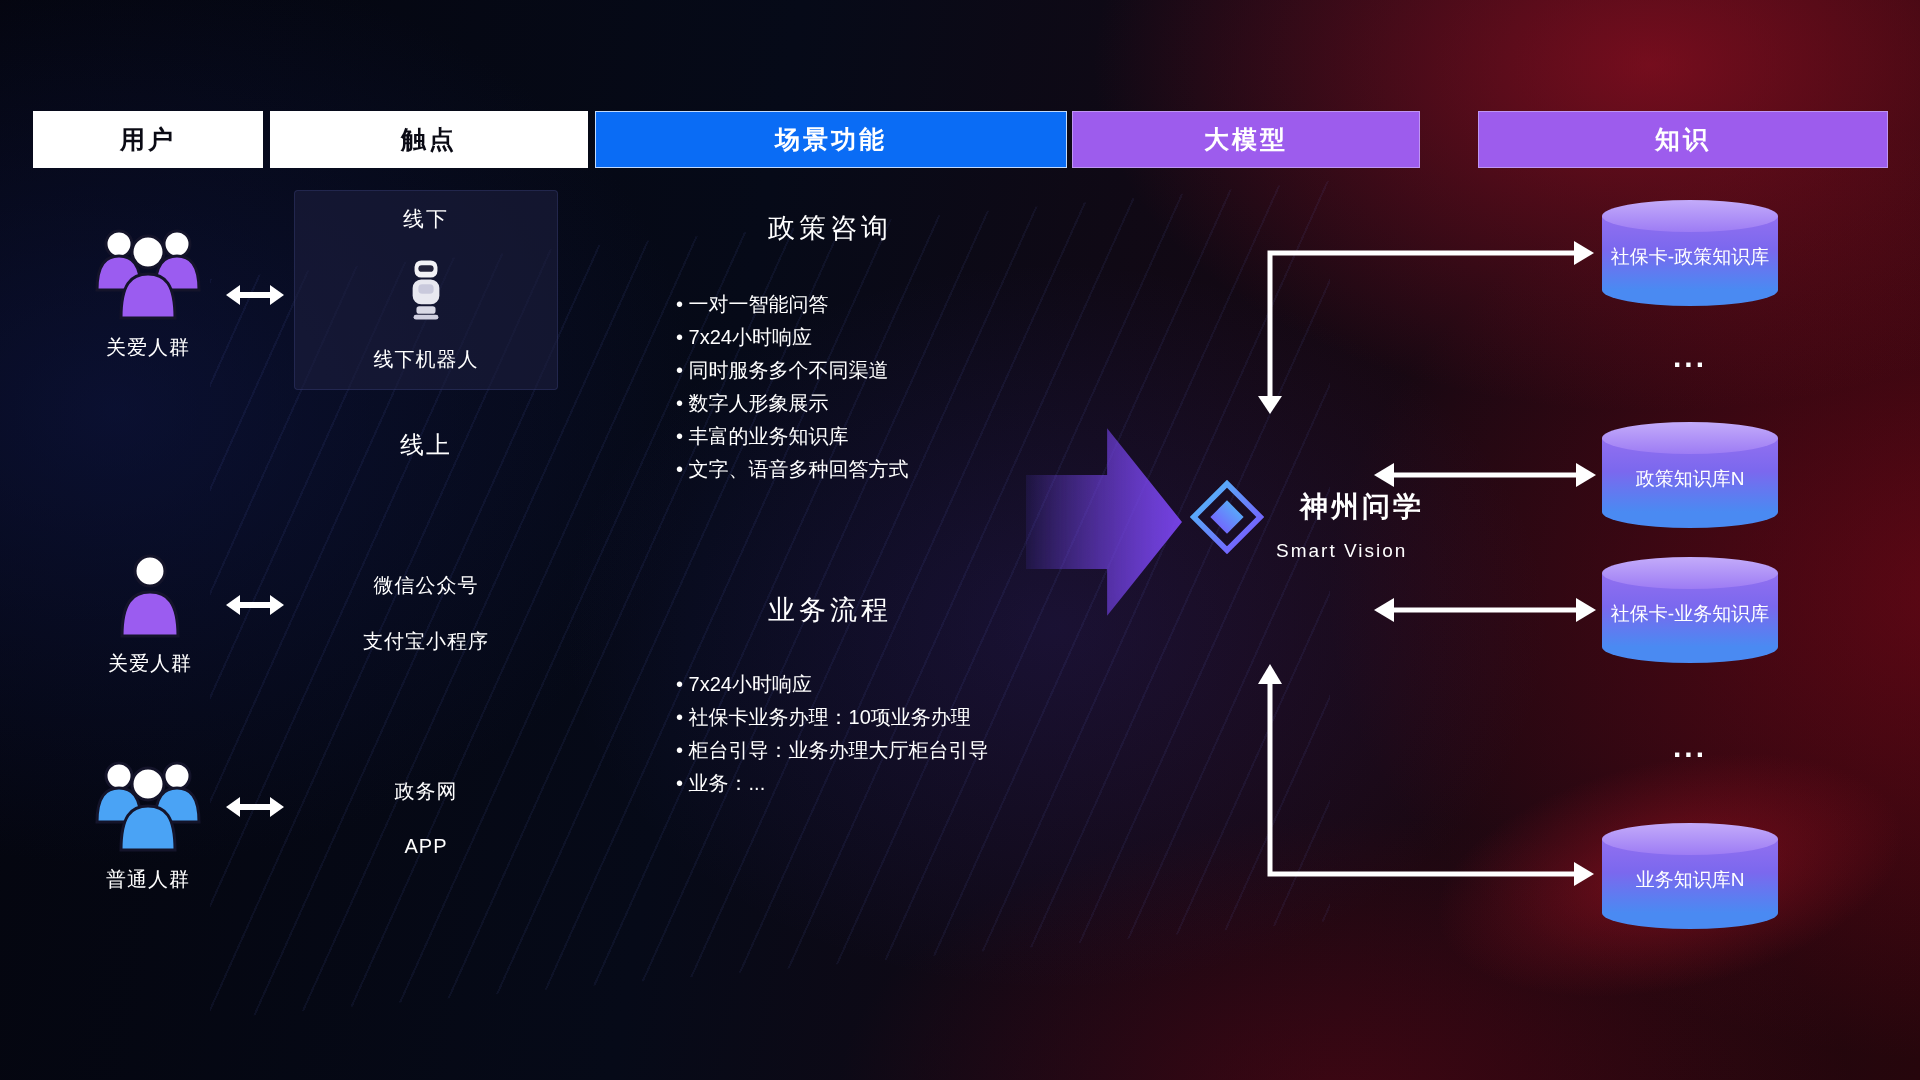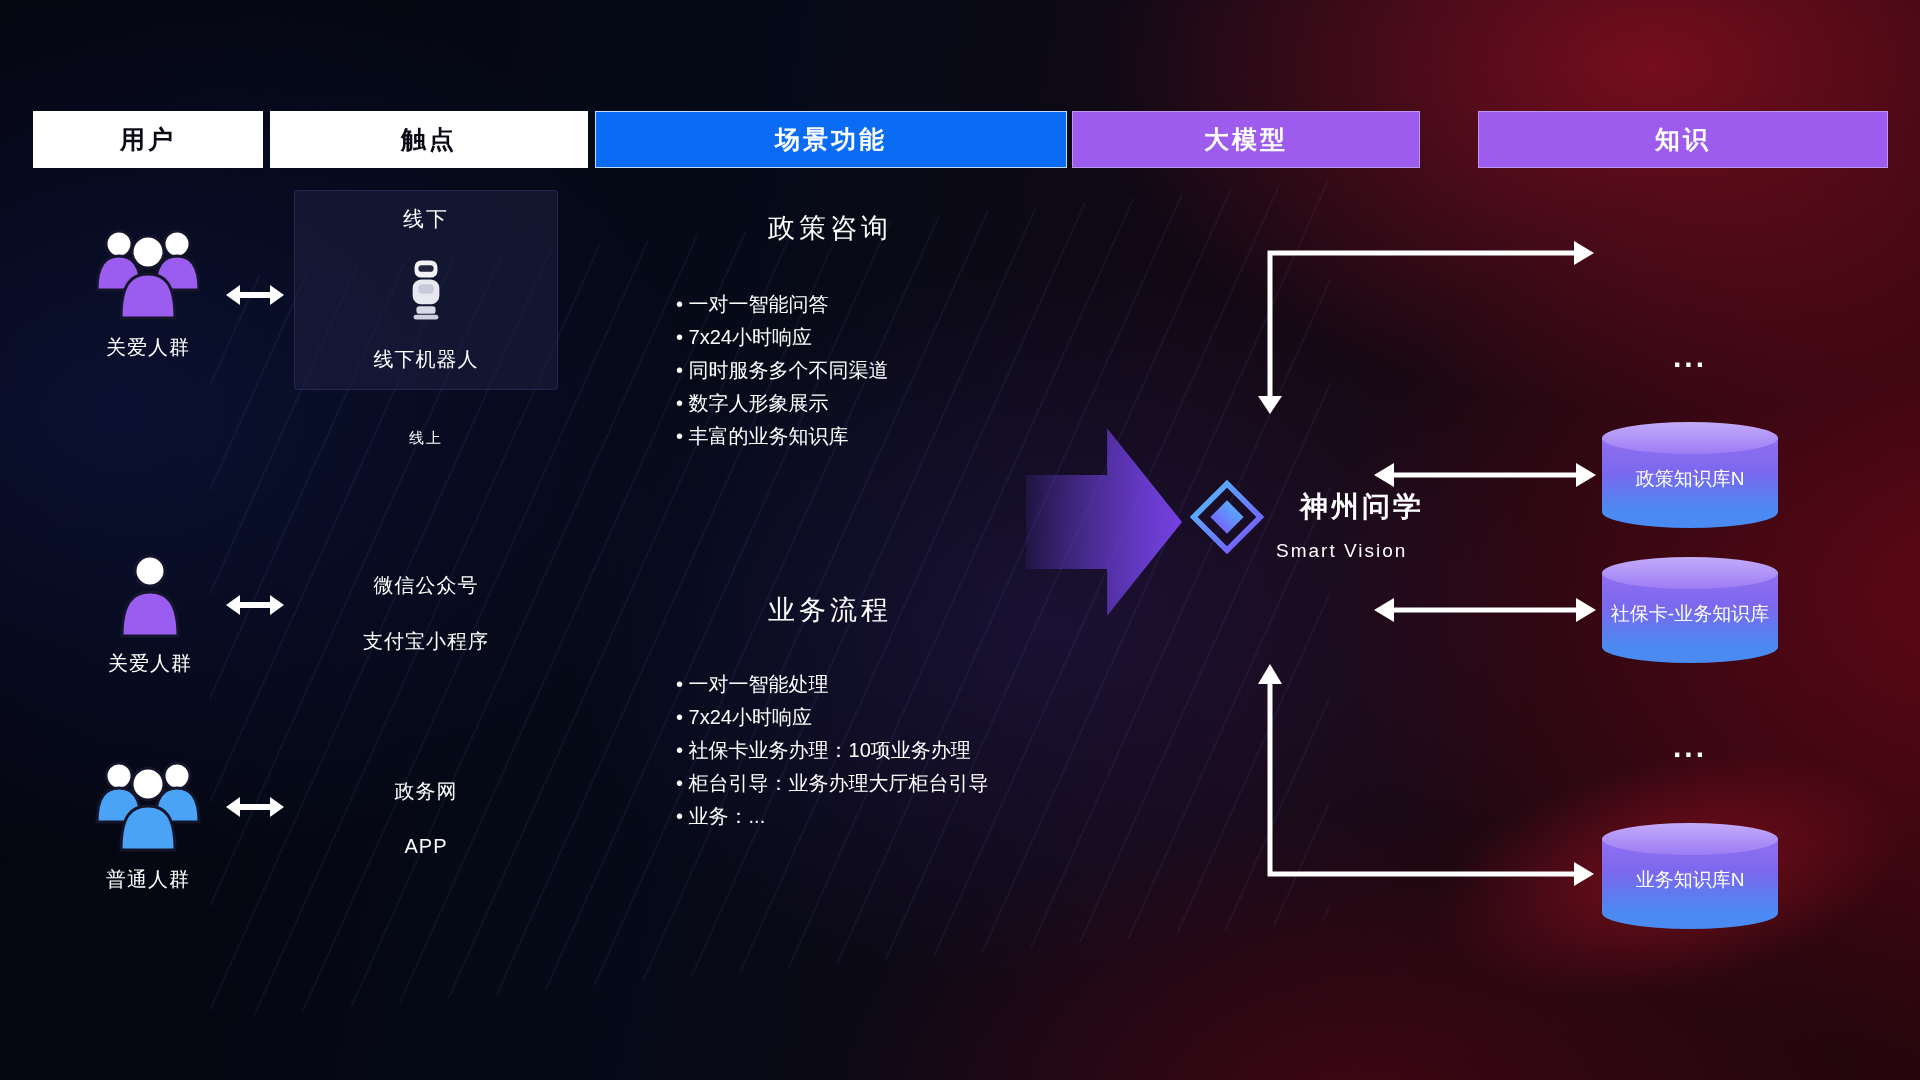--- a/index.html
+++ b/index.html
@@ -136,38 +136,38 @@
       <rect x="10" y="2" width="24" height="18" rx="7" fill="#f2f2f6"></rect>
       <rect x="14" y="7" width="16" height="7" rx="3.5" fill="#23233a"></rect>
       <rect x="8" y="22" width="28" height="26" rx="9" fill="#e8e8f0"></rect>
       <rect x="14" y="27" width="16" height="10" rx="4" fill="#c9c9dc"></rect>
       <rect x="12" y="50" width="20" height="8" rx="3" fill="#d9d9e6"></rect>
       <rect x="9" y="59" width="26" height="5" rx="2.5" fill="#cfcfe0"></rect>
     </svg>
     <div class="t2">线下机器人</div>
   </div>
 
-  <div class="touch-item" style="top:429px;font-size:15px;letter-spacing:2px">线上</div>
+  <div class="touch-item" style="top:429px;font-size:24px;letter-spacing:2px">线上</div>
   <div class="touch-item" style="top:572px">微信公众号</div>
   <div class="touch-item" style="top:628px">支付宝小程序</div>
   <div class="touch-item" style="top:778px">政务网</div>
   <div class="touch-item" style="top:835px">APP</div>
 
   <div class="sc-title" style="top:210px">政策咨询</div>
   <div class="sc-list" style="top:288px">
     <div class="sc-item">一对一智能问答</div>
     <div class="sc-item">7x24小时响应</div>
     <div class="sc-item">同时服务多个不同渠道</div>
     <div class="sc-item">数字人形象展示</div>
     <div class="sc-item">丰富的业务知识库</div>
+    <div class="sc-item">文字、语音多种回答方式</div>
   </div>
 
   <div class="sc-title" style="top:592px">业务流程</div>
   <div class="sc-list" style="top:668px">
-    <div class="sc-item">一对一智能处理</div>
     <div class="sc-item">7x24小时响应</div>
     <div class="sc-item">社保卡业务办理：10项业务办理</div>
     <div class="sc-item">柜台引导：业务办理大厅柜台引导</div>
     <div class="sc-item">业务：...</div>
   </div>
 
   <div class="big-arrow"></div>
 
   <svg class="abs" style="left:1190px;top:480px" width="74" height="74" viewBox="0 0 80 80">
     <defs>
@@ -198,20 +198,26 @@
       <polygon points="1574,241 1574,265 1594,253"></polygon>
       <polygon points="1394,463 1394,487 1374,475"></polygon>
       <polygon points="1576,463 1576,487 1596,475"></polygon>
       <polygon points="1394,598 1394,622 1374,610"></polygon>
       <polygon points="1576,598 1576,622 1596,610"></polygon>
       <polygon points="1258,684 1282,684 1270,664"></polygon>
       <polygon points="1574,862 1574,886 1594,874"></polygon>
     </g>
   </svg>
 
+  <div class="db" style="top:200px">
+    <div class="cyl-top"></div>
+    <div class="cyl-body"></div>
+    <div class="cyl-bot"></div>
+    <div class="db-label">社保卡-政策知识库</div>
+  </div>
   <div class="dots" style="top:340px">...</div>
   <div class="db" style="top:422px">
     <div class="cyl-top"></div>
     <div class="cyl-body"></div>
     <div class="cyl-bot"></div>
     <div class="db-label">政策知识库N</div>
   </div>
   <div class="db" style="top:557px">
     <div class="cyl-top"></div>
     <div class="cyl-body"></div>

